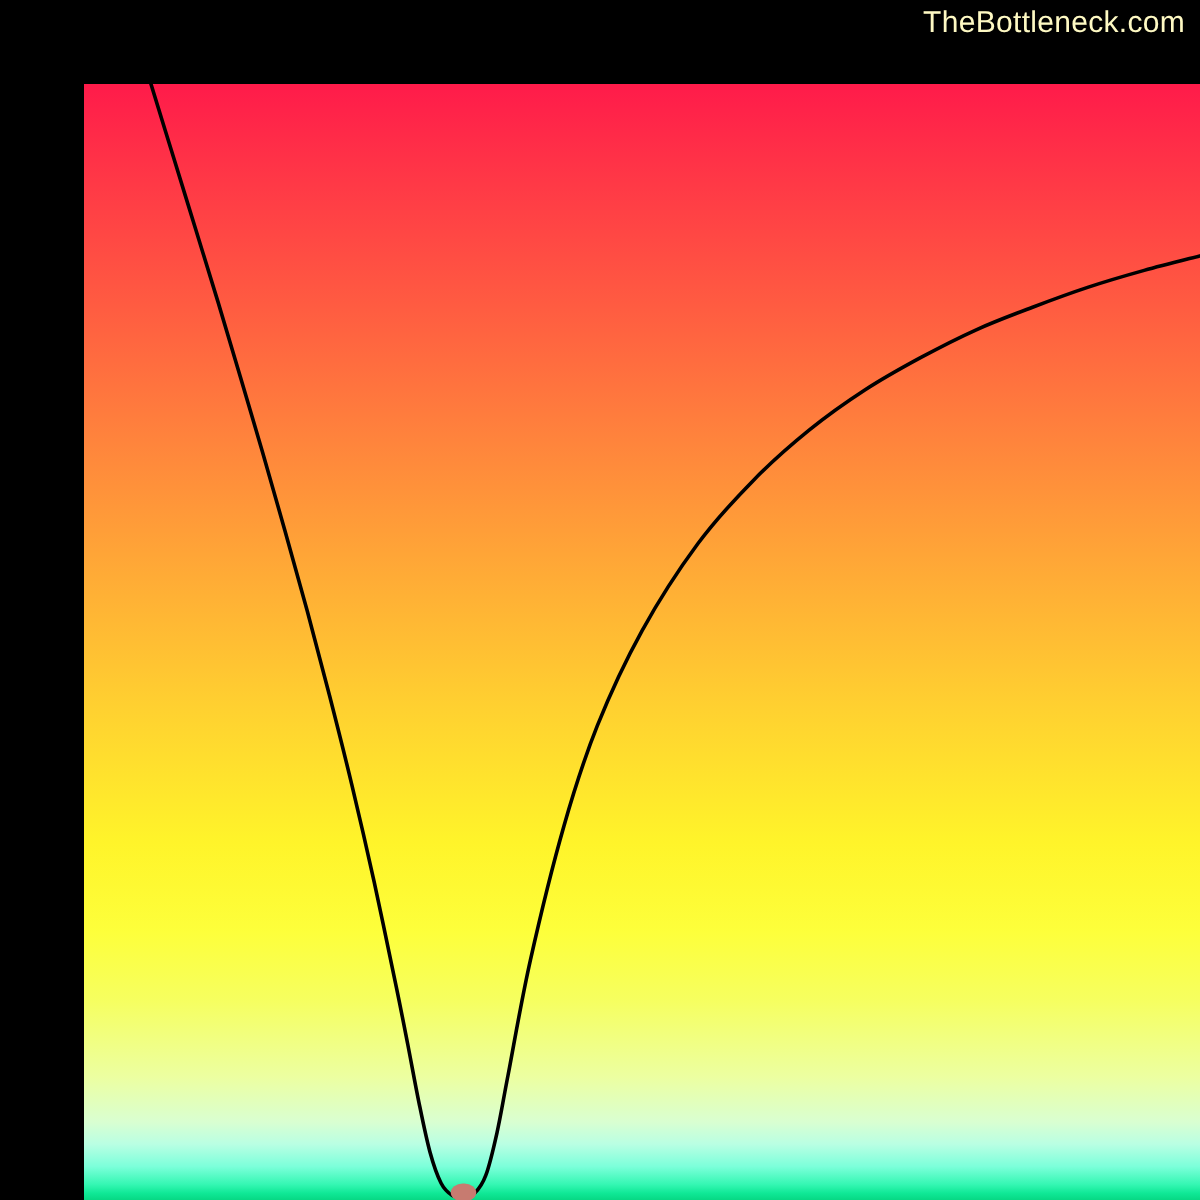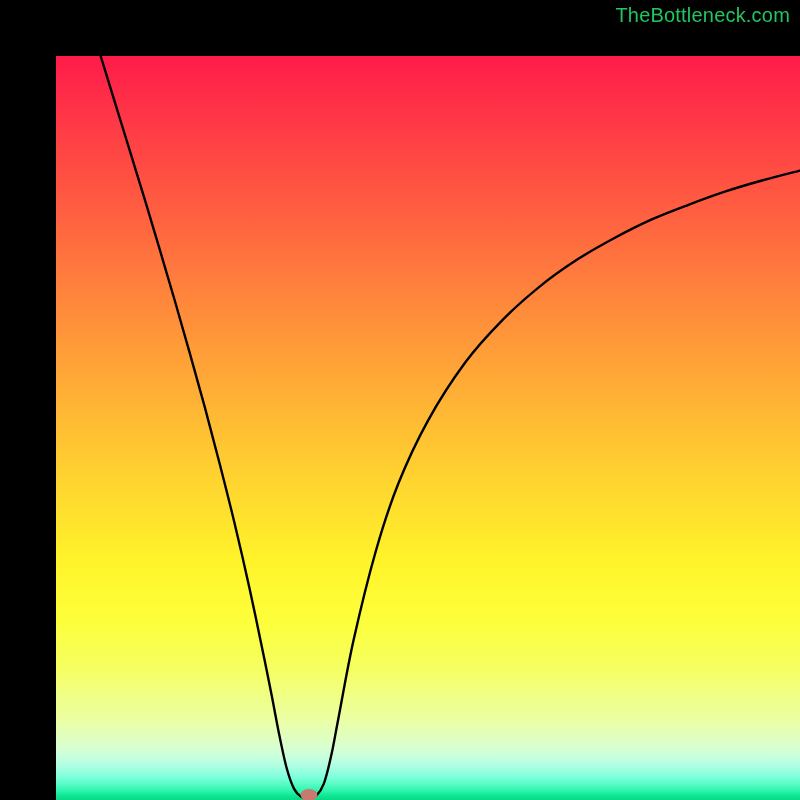--- a/index.html
+++ b/index.html
@@ -55,21 +55,21 @@
     inset: 0;
     width: 744px;
     height: 744px;
   }
   .watermark {
     position: absolute;
     top: 4px;
     right: 10px;
     font-family: Arial, Helvetica, sans-serif;
     font-size: 20px;
-    color: #22c55e;
+    color: #fef9c3;
     letter-spacing: 0.2px;
     user-select: none;
   }
   .marker {
     position: absolute;
     width: 17px;
     height: 12px;
     border-radius: 8px / 6px;
     background: #c77b70;
     transform: translate(-50%, -50%);

